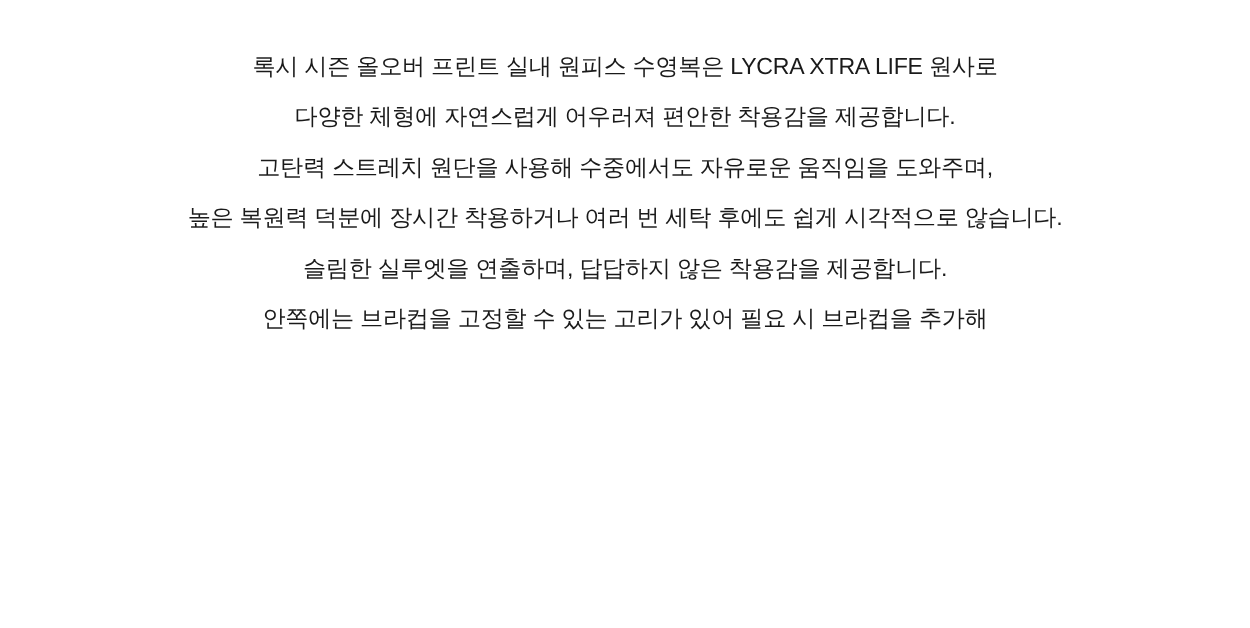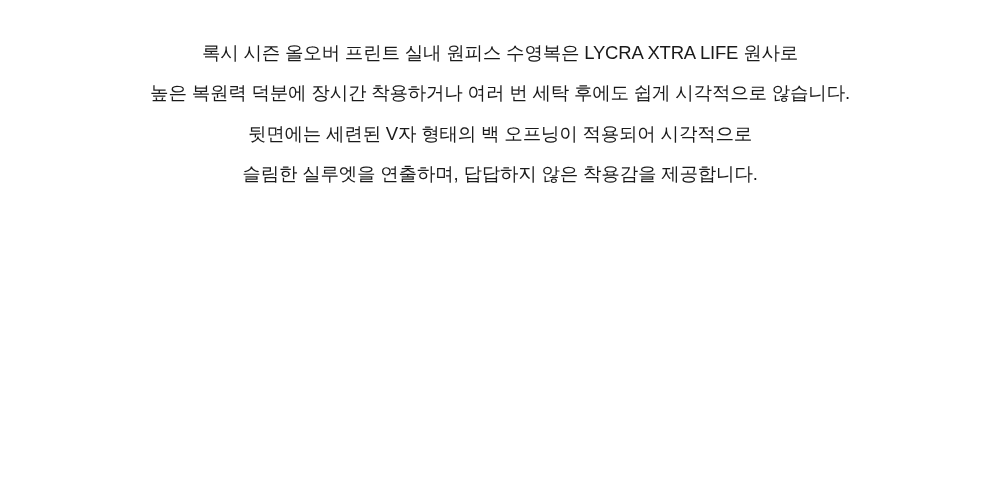--- a/index.html
+++ b/index.html
@@ -40,17 +40,19 @@
     white-space: nowrap;
     font-weight: 400;
   }
 </style>
 </head>
 <body>
 
 <div class="page">
   <div class="desc-block">
     <span class="desc-line">록시 시즌 올오버 프린트 실내 원피스 수영복은 LYCRA XTRA LIFE 원사로</span>
+    <span class="desc-line">다양한 체형에 자연스럽게 어우러져 편안한 착용감을 제공합니다.</span>
+    <span class="desc-line">고탄력 스트레치 원단을 사용해 수중에서도 자유로운 움직임을 도와주며,</span>
     <span class="desc-line">높은 복원력 덕분에 장시간 착용하거나 여러 번 세탁 후에도 쉽게 시각적으로 않습니다.</span>
-    <span class="desc-line">뒷면에는 세련된 V자 형태의 백 오프닝이 적용되어 시각적으로</span>
     <span class="desc-line">슬림한 실루엣을 연출하며, 답답하지 않은 착용감을 제공합니다.</span>
+    <span class="desc-line">안쪽에는 브라컵을 고정할 수 있는 고리가 있어 필요 시 브라컵을 추가해</span>
   </div>
 </div>
 
 </body></html>

